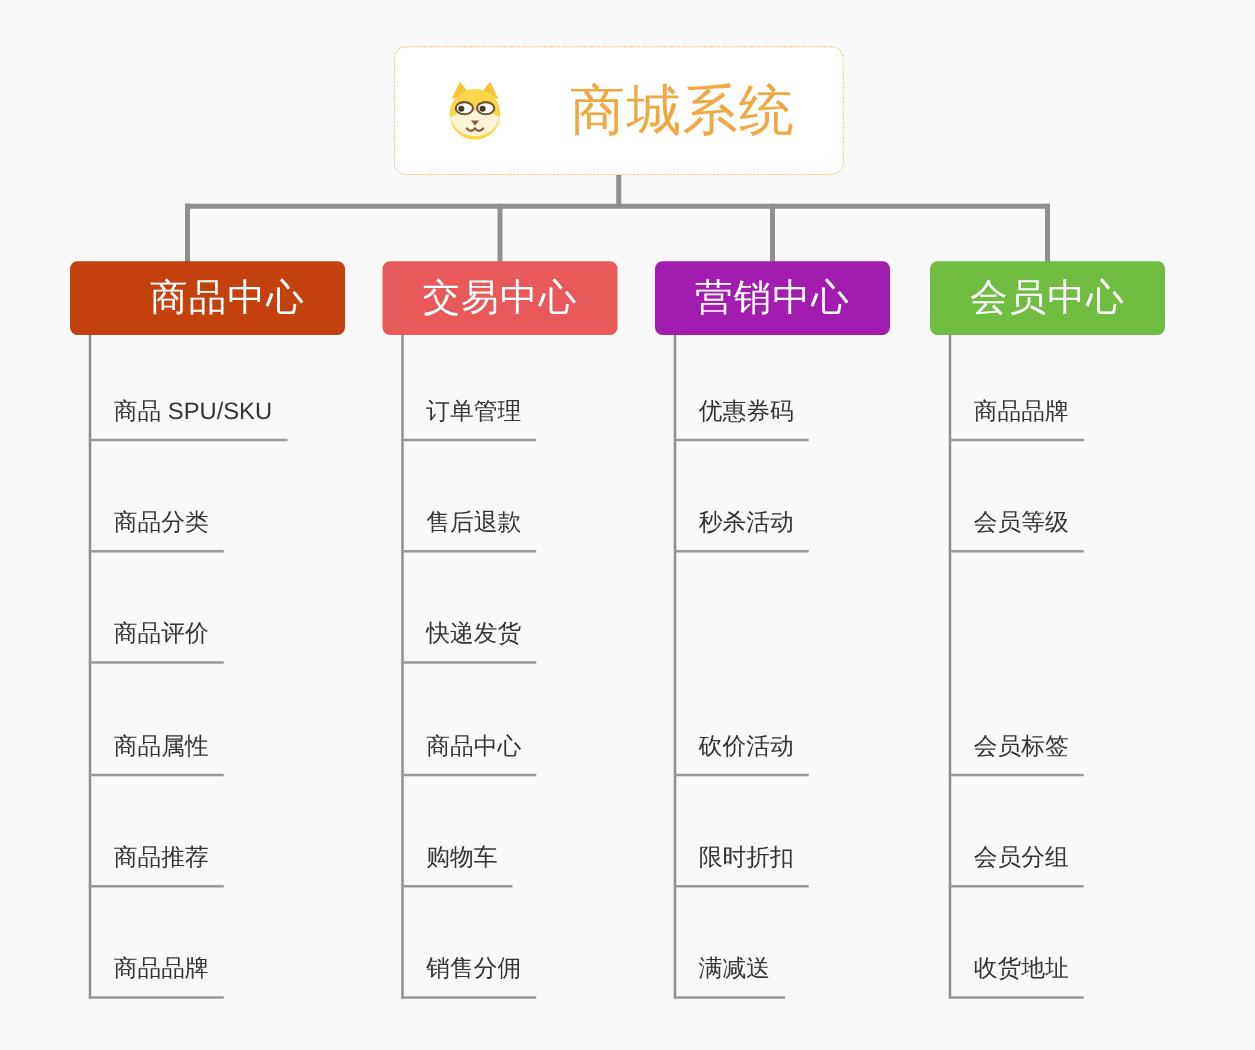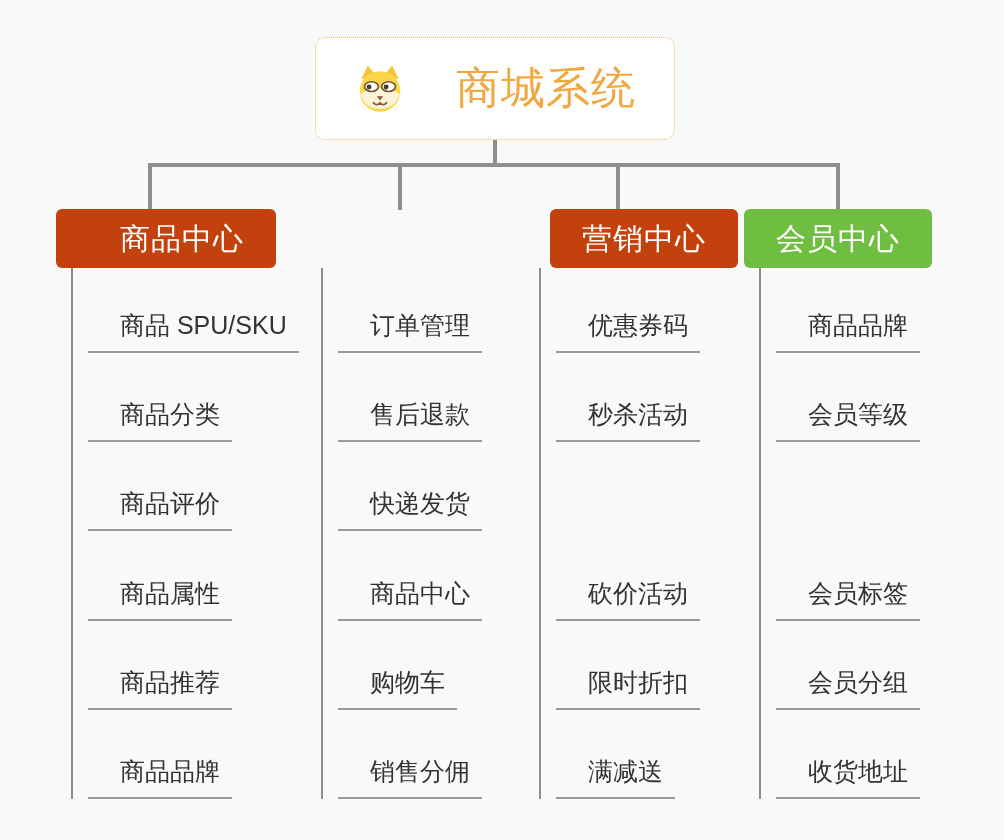--- a/index.html
+++ b/index.html
@@ -20,23 +20,23 @@
   .dog{width:52px;height:52px;display:inline-block;}
   .dog svg{width:52px;height:52px;display:block;}
   .root-title{font-size:44px;color:#F0A843;letter-spacing:1px;}
 
   
   .col{position:absolute;top:0;width:260px;height:840px;}
   .col-0{left:56px;} .col-1{left:306px;} .col-2{left:524px;} .col-3{left:744px;font-family:Liberation Serif, serif;}
   .hdr{position:absolute;left:0;top:209px;width:188px;height:59px;border-radius:6px;
     color:#FFFFFF;font-size:30px;line-height:59px;text-align:center;letter-spacing:1px;}
   .vline{position:absolute;left:15px;top:268px;width:2px;height:531px;background:#8F8F8F;}
-  .leaf{position:absolute;left:32px;transform:translateY(-100%);
-    padding:0 12px 9px 32px;border-bottom:2px solid #9A9A9A;
-    font-size:25px;color:#333333;white-space:nowrap;}
+  .leaf{position:absolute;left:15px;transform:translateY(-100%);
+    padding:0 12px 9px 20px;border-bottom:2px solid #9A9A9A;
+    font-size:19px;color:#333333;white-space:nowrap;}
   .r0{top:353px;} .r1{top:442px;} .r2{top:531px;} .r3{top:621px;} .r4{top:710px;} .r5{top:799px;}
 </style>
 </head>
 <body>
 
 <div class="canvas" style="background-color: rgb(249, 249, 249);">
 
   <div class="conn root-stub" style="background-color: rgb(143, 143, 143);"></div>
   <div class="conn h-line" style="background-color: rgb(143, 143, 143);"></div>
   <div class="conn drop drop-0" style="background-color: rgb(143, 143, 143);"></div>
@@ -67,31 +67,32 @@
     <div class="vline" style="background-color: rgb(143, 143, 143);"></div>
     <div class="leaf r0">商品 SPU/SKU</div>
     <div class="leaf r1">商品分类</div>
     <div class="leaf r3">商品属性</div>
     <div class="leaf r2">商品评价</div>
     <div class="leaf r4">商品推荐</div>
     <div class="leaf r5">商品品牌</div>
   </div>
 
   <div class="col col-1">
+    <div class="hdr" style="background-color: rgb(232, 90, 90);">交易中心</div>
     <div class="vline" style="background-color: rgb(143, 143, 143);"></div>
     <div class="leaf r0">订单管理</div>
     <div class="leaf r1">售后退款</div>
     <div class="leaf r2">快递发货</div>
     <div class="leaf r3">商品中心</div>
     <div class="leaf r4">购物车</div>
     <div class="leaf r5">销售分佣</div>
   </div>
 
   <div class="col col-2">
-    <div class="hdr" style="background-color: #c2410c; margin-left: 26px;">营销中心</div>
+    <div class="hdr" style="background-color: #a21caf;">营销中心</div>
     <div class="vline" style="background-color: rgb(143, 143, 143);"></div>
     <div class="leaf r0">优惠券码</div>
     <div class="leaf r1">秒杀活动</div>
     <div class="leaf r3">砍价活动</div>
     <div class="leaf r4">限时折扣</div>
     <div class="leaf r5">满减送</div>
   </div>
 
   <div class="col col-3">
     <div class="hdr" style="background-color: rgb(112, 190, 65);">会员中心</div>

